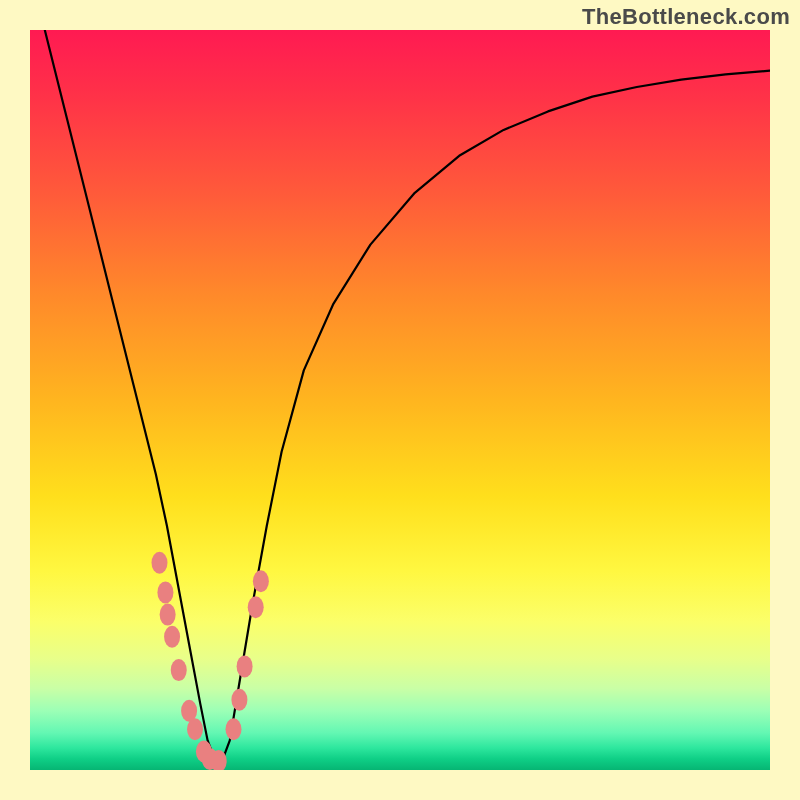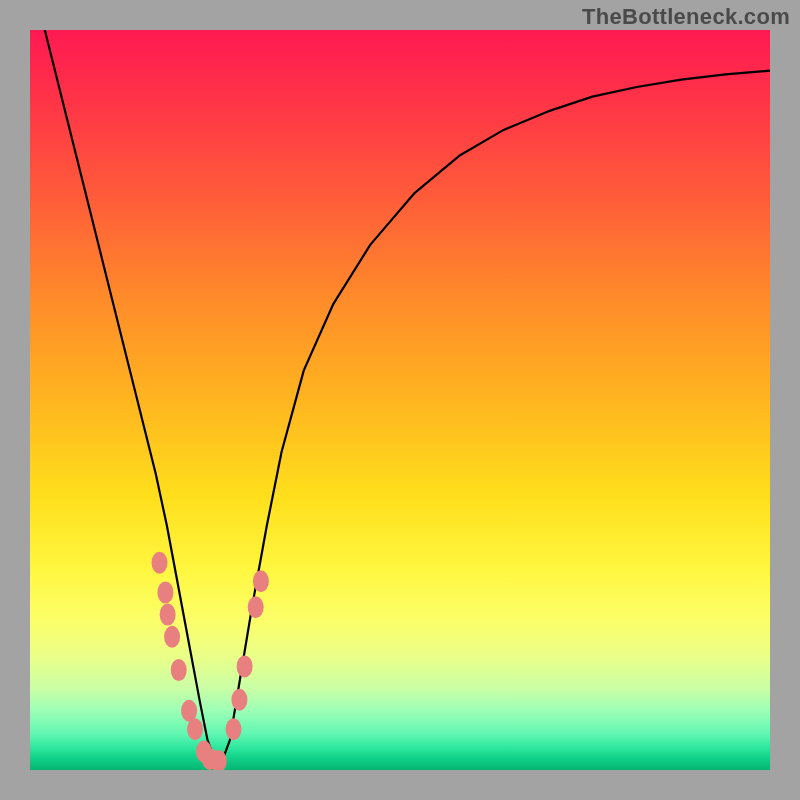--- a/index.html
+++ b/index.html
@@ -8,21 +8,21 @@
     width: 800px;
     height: 800px;
     overflow: hidden;
     background: #000;
     font-family: Arial, Helvetica, sans-serif;
   }
   .frame {
     position: relative;
     width: 800px;
     height: 800px;
-    background: #a3a3a3;
+    background: #fef9c3;
   }
   .plot-area {
     position: absolute;
     left: 30px;
     top: 30px;
     width: 740px;
     height: 740px;
     overflow: hidden;
   }
   .gradient {

